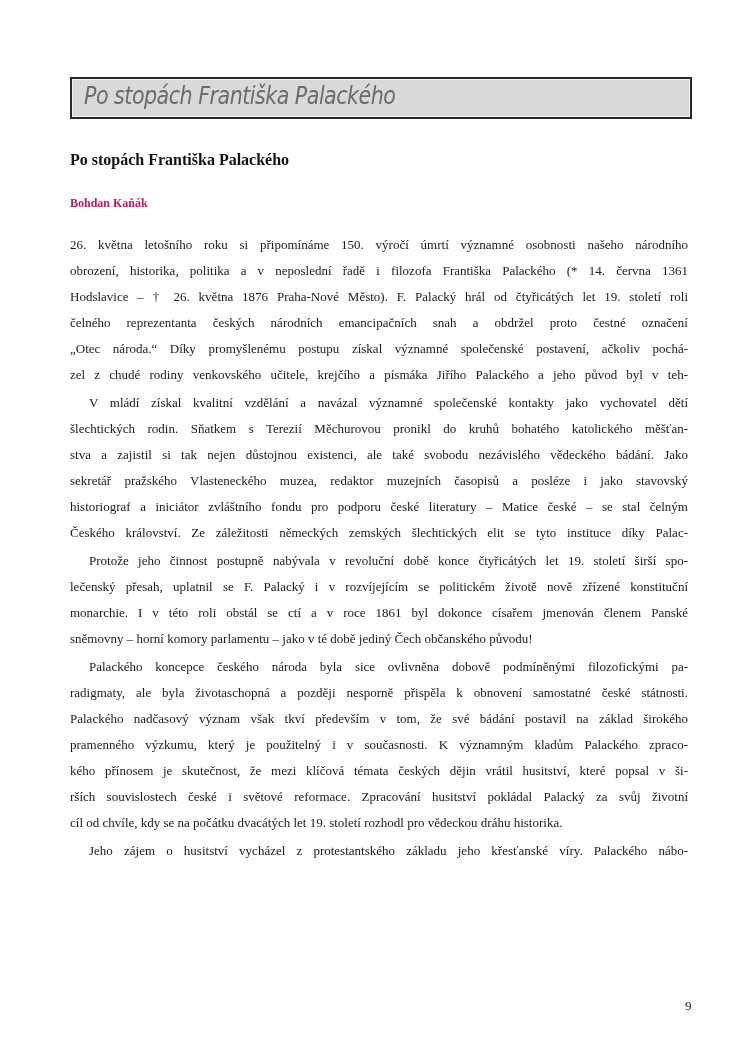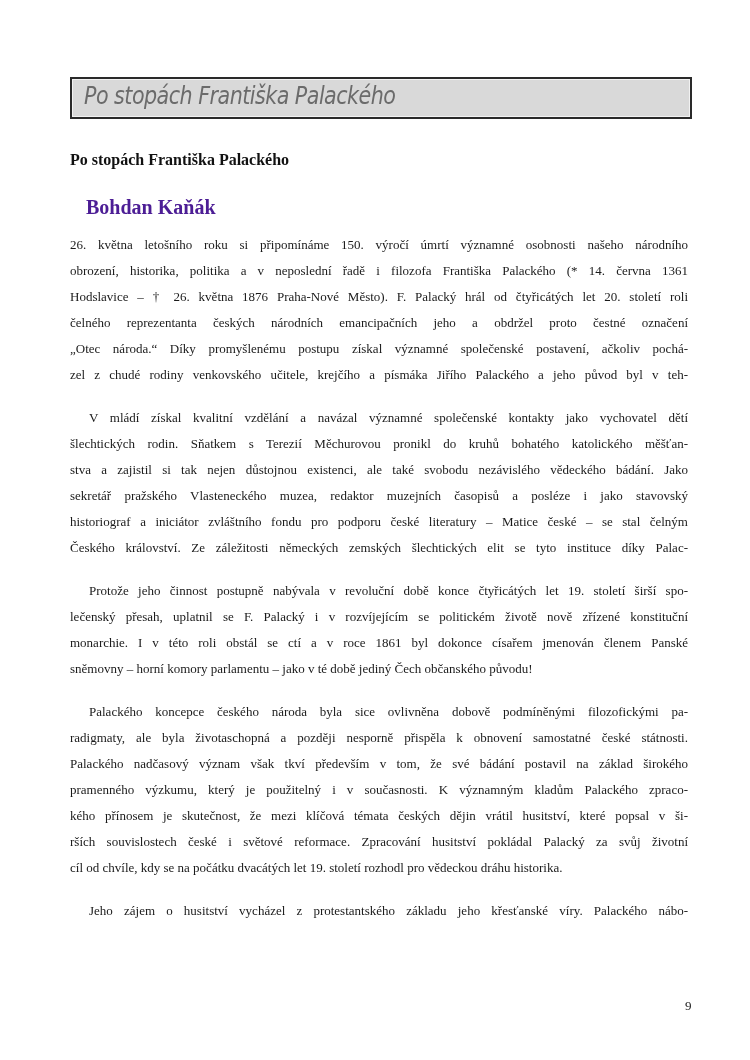--- a/index.html
+++ b/index.html
@@ -45,24 +45,23 @@
       font-weight: bold;
       font-size: 16px;
       color: #111;
       white-space: nowrap;
     }
     .article-author {
       position: absolute;
       left: 70px;
       top: 196px;
       font-weight: bold;
-      font-size: 20px;
-      color: #4c1d95;
+      font-size: 12px;
+      color: #be185d;
       white-space: nowrap;
-      margin-left: 16px;
     }
     .body-text {
       position: absolute;
       left: 70px;
       top: 232px;
       width: 618px;
     }
     .line {
       display: block;
       height: 26px;
@@ -73,21 +72,21 @@
       text-align-last: justify;
       overflow: visible;
     }
     .line.last {
       text-align-last: left;
     }
     .line.indent {
       padding-left: 19px;
     }
     .line.p-start {
-      margin-top: 17px;
+      margin-top: 2px;
     }
     .page-number {
       position: absolute;
       left: 685px;
       top: 998px;
       font-size: 13px;
       color: #222;
     }
   </style>
 </head>
@@ -98,22 +97,22 @@
 </div>
 
 <div class="article-title">Po stopách Františka Palackého</div>
 <div class="article-author">Bohdan Kaňák</div>
 
 <div class="body-text">
 
   <div>
     <span class="line">26. května letošního roku si připomínáme 150. výročí úmrtí významné osobnosti našeho národního</span>
     <span class="line">obrození, historika, politika a v neposlední řadě i filozofa Františka Palackého (* 14. června 1361</span>
-    <span class="line">Hodslavice – † 26. května 1876 Praha-Nové Město). F. Palacký hrál od čtyřicátých let 20. století roli</span>
-    <span class="line">čelného reprezentanta českých národních emancipačních jeho a obdržel proto čestné označení</span>
+    <span class="line">Hodslavice – † 26. května 1876 Praha-Nové Město). F. Palacký hrál od čtyřicátých let 19. století roli</span>
+    <span class="line">čelného reprezentanta českých národních emancipačních snah a obdržel proto čestné označení</span>
     <span class="line">„Otec národa.“ Díky promyšlenému postupu získal významné společenské postavení, ačkoliv pochá-</span>
     <span class="line">zel z chudé rodiny venkovského učitele, krejčího a písmáka Jiřího Palackého a jeho původ byl v teh-</span>
   </div>
 
   <div>
     <span class="line indent p-start">V mládí získal kvalitní vzdělání a navázal významné společenské kontakty jako vychovatel dětí</span>
     <span class="line">šlechtických rodin. Sňatkem s Terezií Měchurovou pronikl do kruhů bohatého katolického měšťan-</span>
     <span class="line">stva a zajistil si tak nejen důstojnou existenci, ale také svobodu nezávislého vědeckého bádání. Jako</span>
     <span class="line">sekretář pražského Vlasteneckého muzea, redaktor muzejních časopisů a posléze i jako stavovský</span>
     <span class="line">historiograf a iniciátor zvláštního fondu pro podporu české literatury – Matice české – se stal čelným</span>

